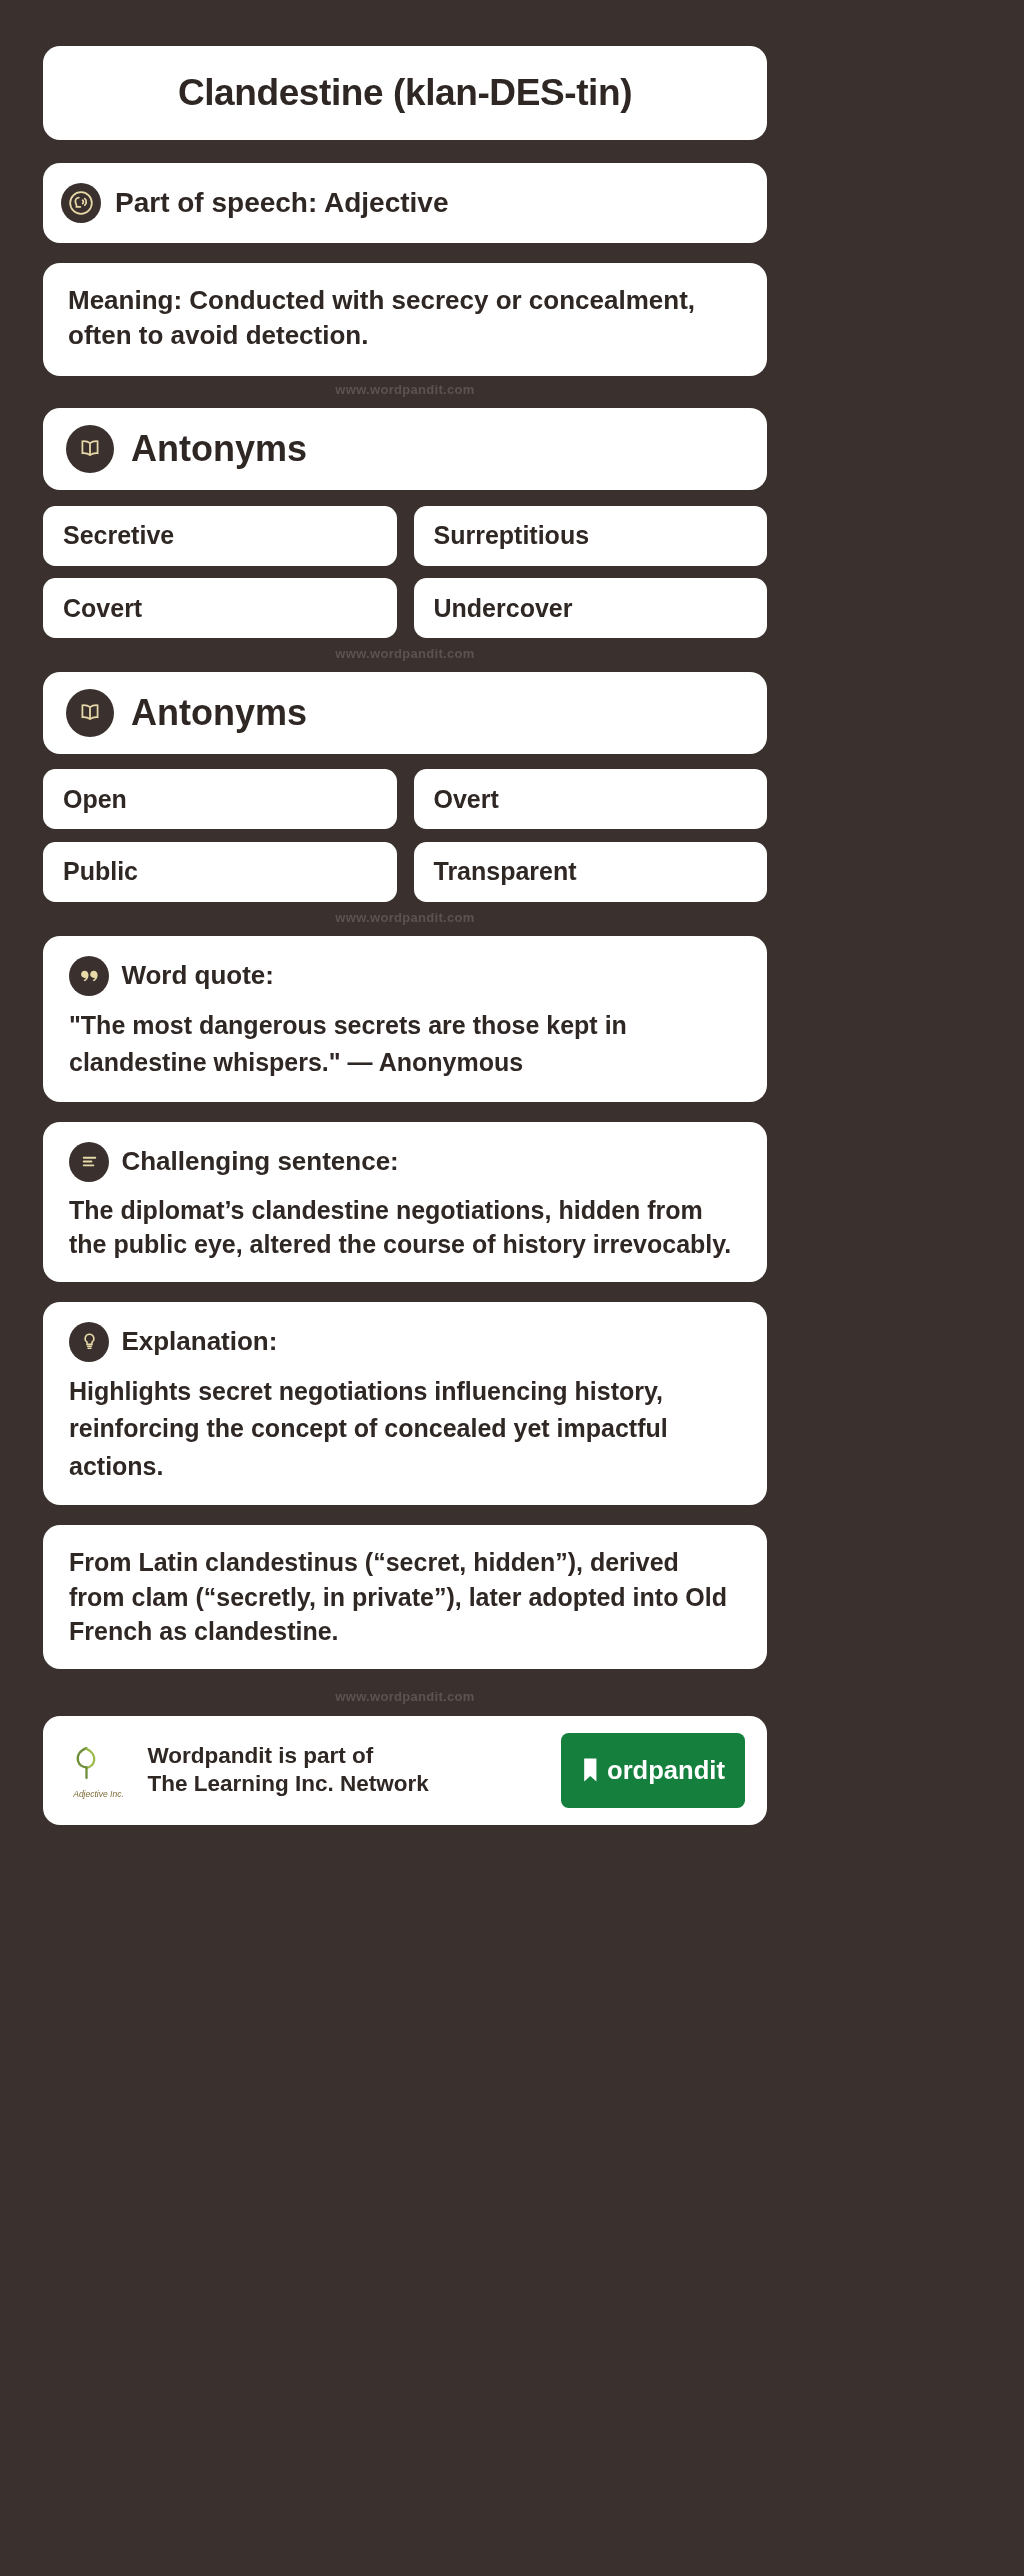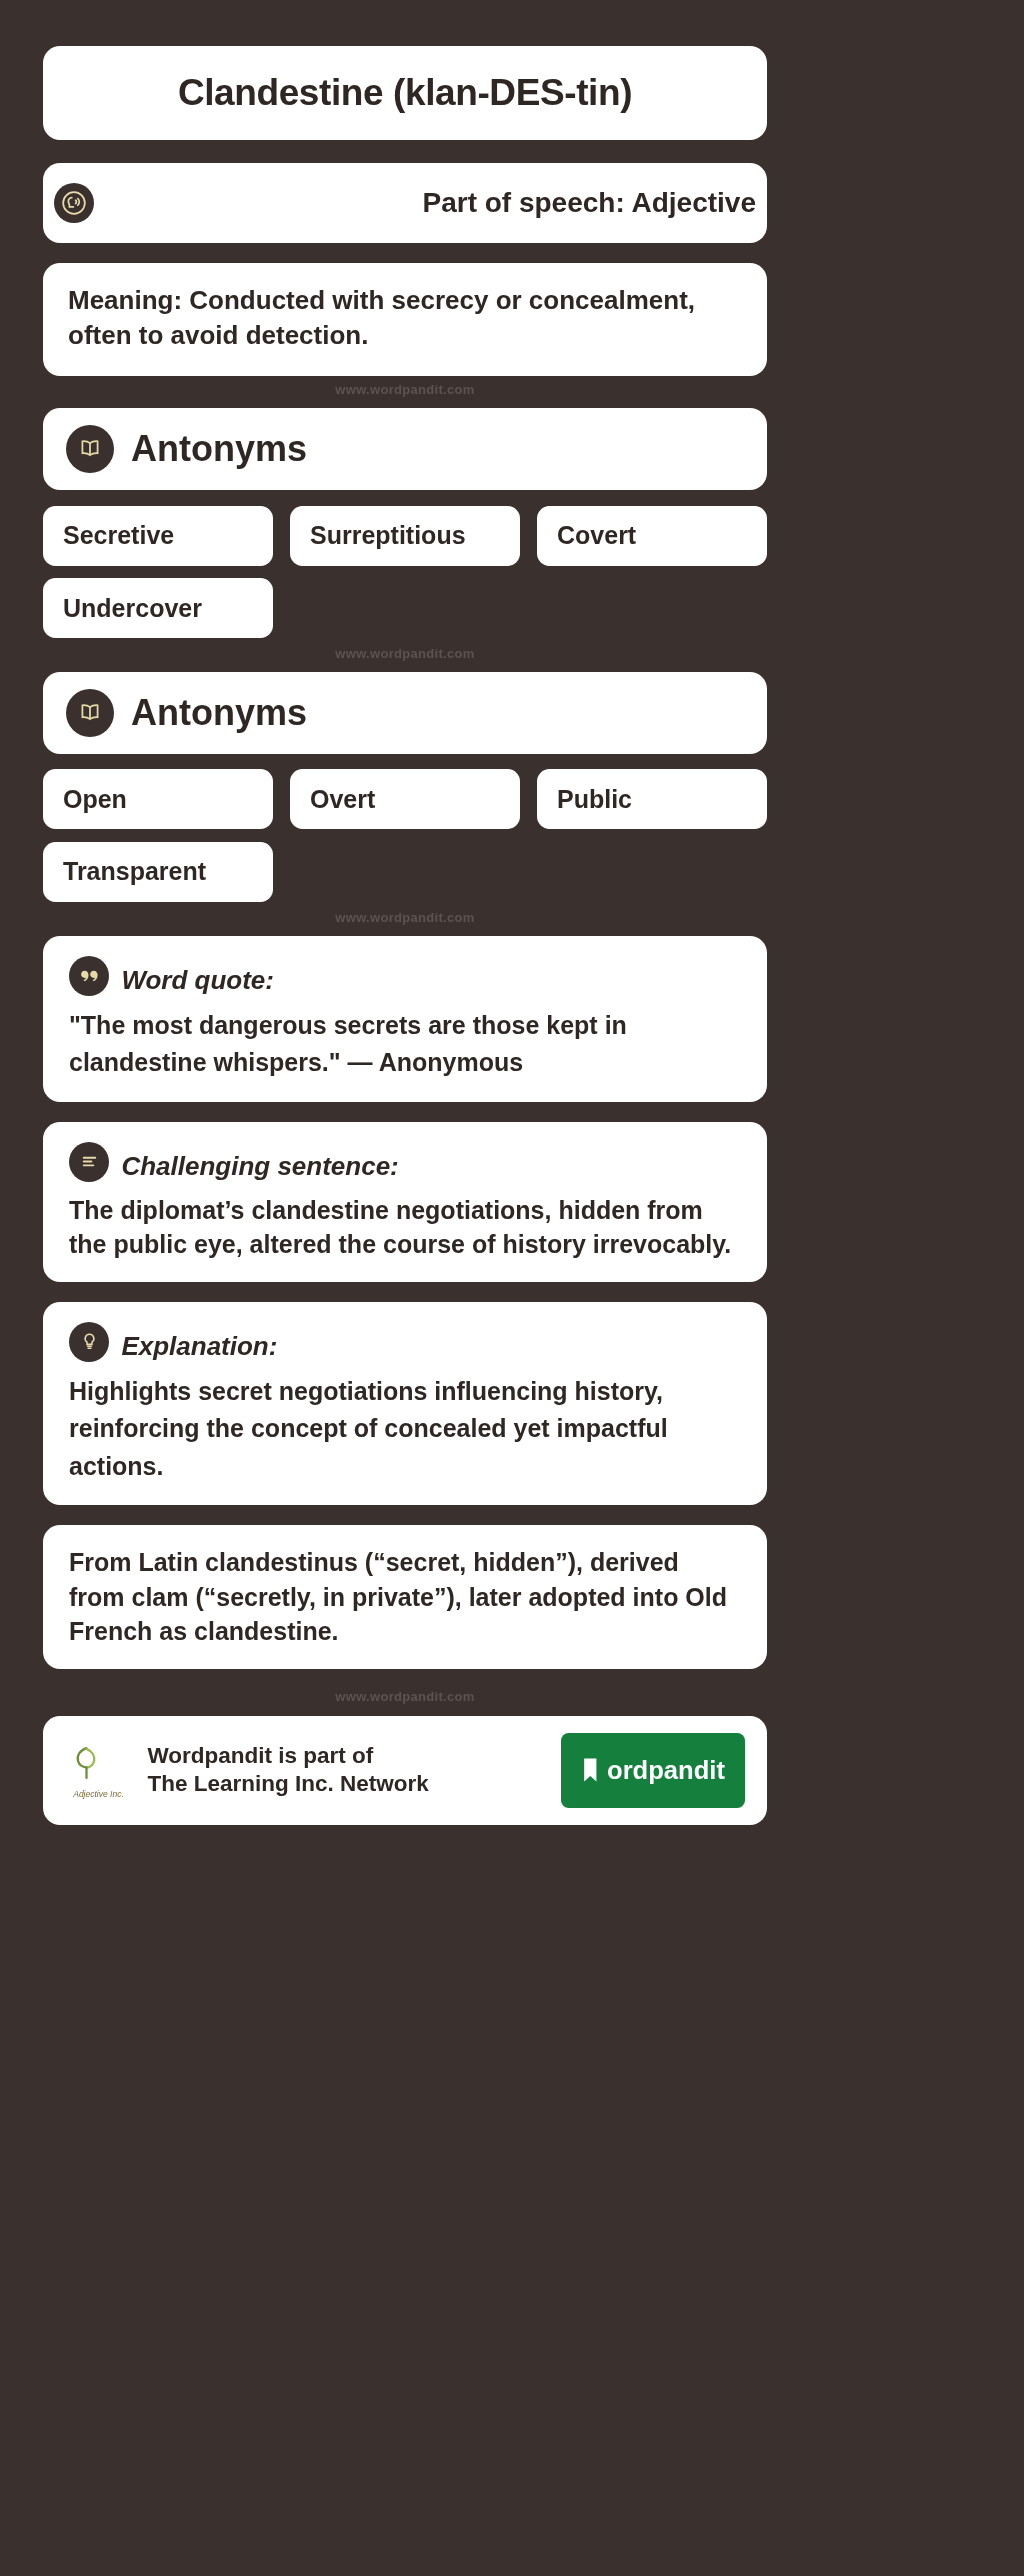--- a/index.html
+++ b/index.html
@@ -28,23 +28,22 @@
   .title-text {
     font-size: 37px;
     font-weight: bold;
     color: #2f2724;
     letter-spacing: -0.4px;
   }
   .pos-card {
     display: flex;
     align-items: center;
     gap: 14px;
-    padding: 20px 11px;
+    padding: 20px 18px;
     margin-bottom: 20px;
-    justify-content: space-between;
   }
   .pos-text {
     font-size: 28px;
     font-weight: bold;
     color: #2f2724;
   }
   .meaning-card {
     padding: 20px 25px 23px 25px;
     margin-bottom: 6.2px;
   }
@@ -82,38 +81,37 @@
     padding: 17px 23px;
     margin-bottom: 15.5px;
   }
   .section-title {
     font-size: 36px;
     font-weight: bold;
     color: #2f2724;
   }
   .grid {
     display: grid;
-    grid-template-columns: 1fr 1fr 1fr;
+    grid-template-columns: 1fr 1fr;
     gap: 12.4px 17px;
     margin-bottom: 7.7px;
   }
   .chip {
     background: #fff;
     border-radius: 12.4px;
     padding: 15.5px 20px;
     font-size: 25px;
     font-weight: bold;
     color: #2f2724;
   }
   .block-head {
     display: flex;
-    align-items: flex-end;
+    align-items: center;
     gap: 12.4px;
     margin-bottom: 11px;
-    font-style: italic;
   }
   .block-title {
     font-size: 26px;
     font-weight: bold;
     color: #2f2724;
   }
   .block-body {
     font-size: 25px;
     font-weight: bold;
     color: #2f2724;

